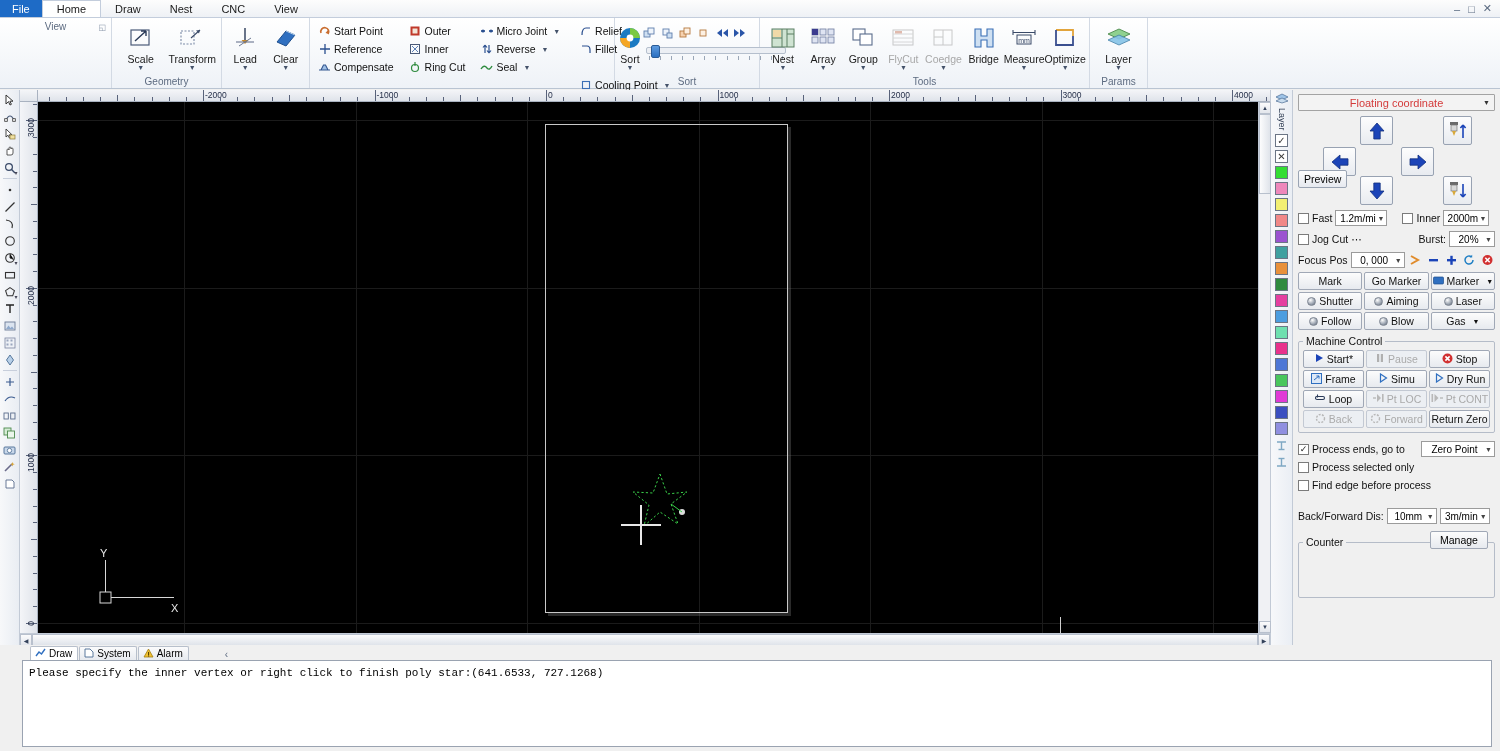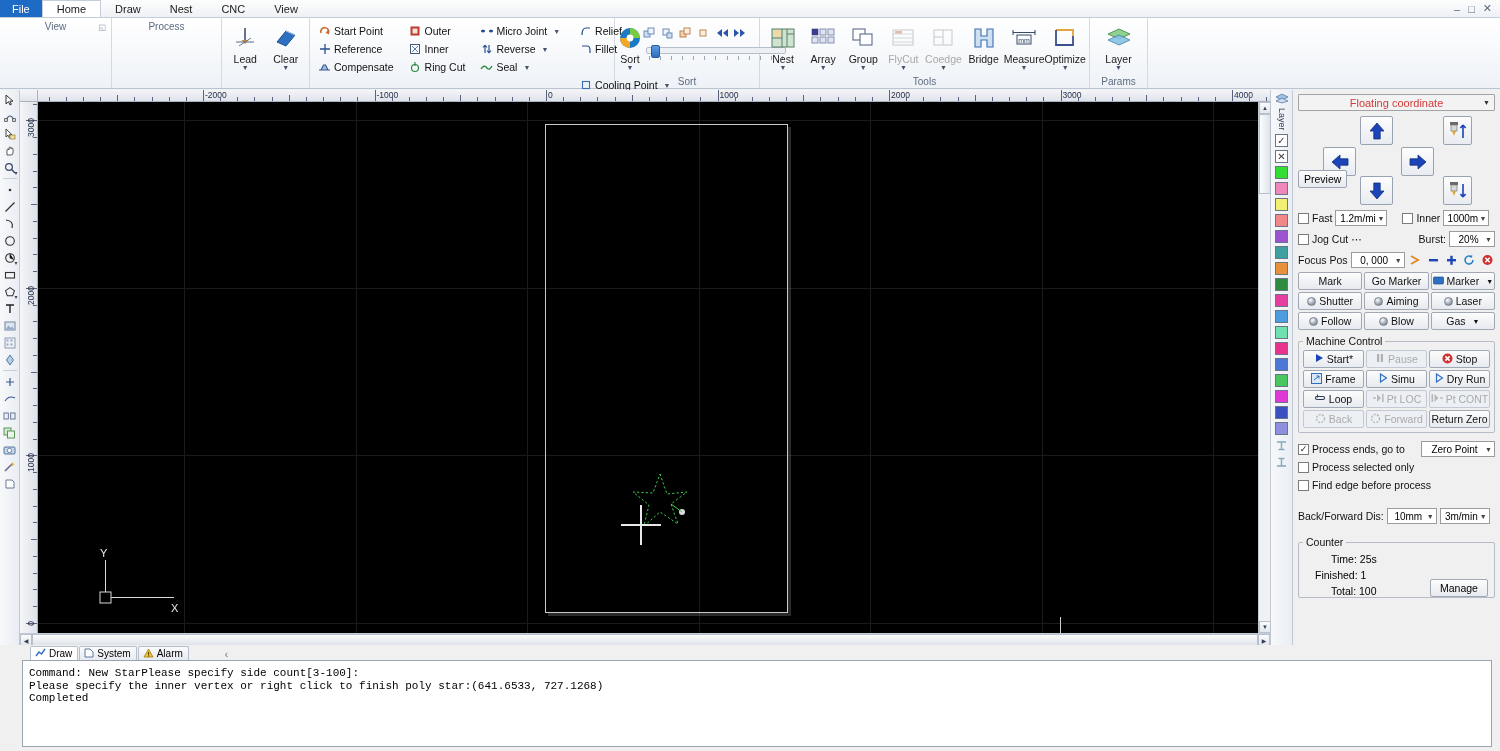--- a/index.html
+++ b/index.html
@@ -363,21 +363,44 @@
 <div class="ribbon">
 
   <div class="rgroup" style="width:112px">
     <div class="rgroup-title">
       <span>View</span>
       <span class="dlg">◱</span>
     </div>
   </div>
 
   <div class="rgroup" style="width:110px">
-    <div class="rgroup-title">Process</div>
+    <div class="rgroup-body">
+      <div class="bigbtn">
+        <div class="ic">
+          <svg width="26" height="24" viewBox="0 0 26 24">
+              <rect x="3" y="4" width="18" height="15" fill="none" stroke="#4a5a78" stroke-width="1.2"></rect>
+              <path d="M7 15 L18 5 M18 5 L13 5 M18 5 L18 10" stroke="#2a3a58" stroke-width="1.4" fill="none"></path>
+            </svg>
+        </div>
+        <div class="lbl">Scale</div>
+        <div class="caret">▼</div>
+      </div>
+      <div class="bigbtn">
+        <div class="ic">
+          <svg width="28" height="24" viewBox="0 0 28 24">
+              <rect x="3" y="5" width="13" height="13" fill="none" stroke="#7b8aa6" stroke-width="1.1" stroke-dasharray="2,1.5"></rect>
+              <path d="M13 12 L22 4" stroke="#3a4a68" stroke-width="1.2"></path>
+              <path d="M22 4 l-4 0.5 l3 3 z" fill="#3a4a68"></path>
+            </svg>
+        </div>
+        <div class="lbl">Transform</div>
+        <div class="caret">▼</div>
+      </div>
+    </div>
+    <div class="rgroup-title">Geometry</div>
   </div>
 
   <div class="rgroup" style="width:88px">
     <div class="rgroup-body">
       <div class="bigbtn">
         <div class="ic">
           <svg width="26" height="26" viewBox="0 0 26 26">
               <path d="M13 3 L13 16" stroke="#2a3a58" stroke-width="1.4"></path>
               <path d="M13 19 l-3.5 -4 h7 z" fill="#c98a2a"></path>
               <path d="M4 17 L22 17" stroke="#6a7690" stroke-width="1.1"></path>
@@ -1119,21 +1142,21 @@
       <span class="chk"></span>
       <span class="lbl-s">Fast</span>
       <span class="sel" style="width:52px">
         <span class="sv">1.2m/mi</span>
         <span class="sa">▼</span>
       </span>
       <span style="width:9px"></span>
       <span class="chk"></span>
       <span class="lbl-s">Inner</span>
       <span class="sel" style="width:46px">
-        <span class="sv">1000m</span>
+        <span class="sv">2000m</span>
         <span class="sa">▼</span>
       </span>
     </div>
 
     <div class="row">
       <span class="chk"></span>
       <span class="lbl-s">Jog Cut</span>
       <span class="lbl-s">⋯</span>
       <span style="flex:1"></span>
       <span class="lbl-s">Burst:</span>
@@ -1329,34 +1352,20 @@
         <span class="sa">▼</span>
       </span>
       <span class="sel" style="width:50px">
         <span class="sv">3m/min</span>
         <span class="sa">▼</span>
       </span>
     </div>
 
     <fieldset style="margin-top:8px; position:relative; height:62px">
       <legend>Counter</legend>
-      <div class="counter-lines">
-        <div style="padding-left:28px">
-          <span>Time:</span>
-          <span>25s</span>
-        </div>
-        <div style="padding-left:12px">
-          <span>Finished:</span>
-          <span>1</span>
-        </div>
-        <div style="padding-left:28px">
-          <span>Total:</span>
-          <span>100</span>
-        </div>
-      </div>
       <div class="managebtn">
         <span>Manage</span>
       </div>
     </fieldset>
   </div>
 </div>
 
 <div class="bottom">
   <div class="btabs">
     <div class="btab active">
@@ -1376,17 +1385,15 @@
             <path d="M5.5 1 L10 9 H1 Z" fill="#f1c232" stroke="#a07c12" stroke-width=".8"></path>
             <rect x="5" y="4" width="1.1" height="3" fill="#5a4200"></rect>
             <rect x="5" y="7.4" width="1.1" height="1.1" fill="#5a4200"></rect>
           </svg></span>
       <span>Alarm</span>
     </div>
     <div style="width:34px"></div>
     <div style="font-size:10px;color:#5d6b80;cursor:pointer;">‹</div>
   </div>
   <div class="console" id="console">
-      <div>Command: New StarPlease specify side count[3-100]:</div>
       <div>Please specify the inner vertex or right click to finish poly star:(641.6533, 727.1268)</div>
-      <div>Completed</div>
     </div>
 </div>
 
 </body></html>

